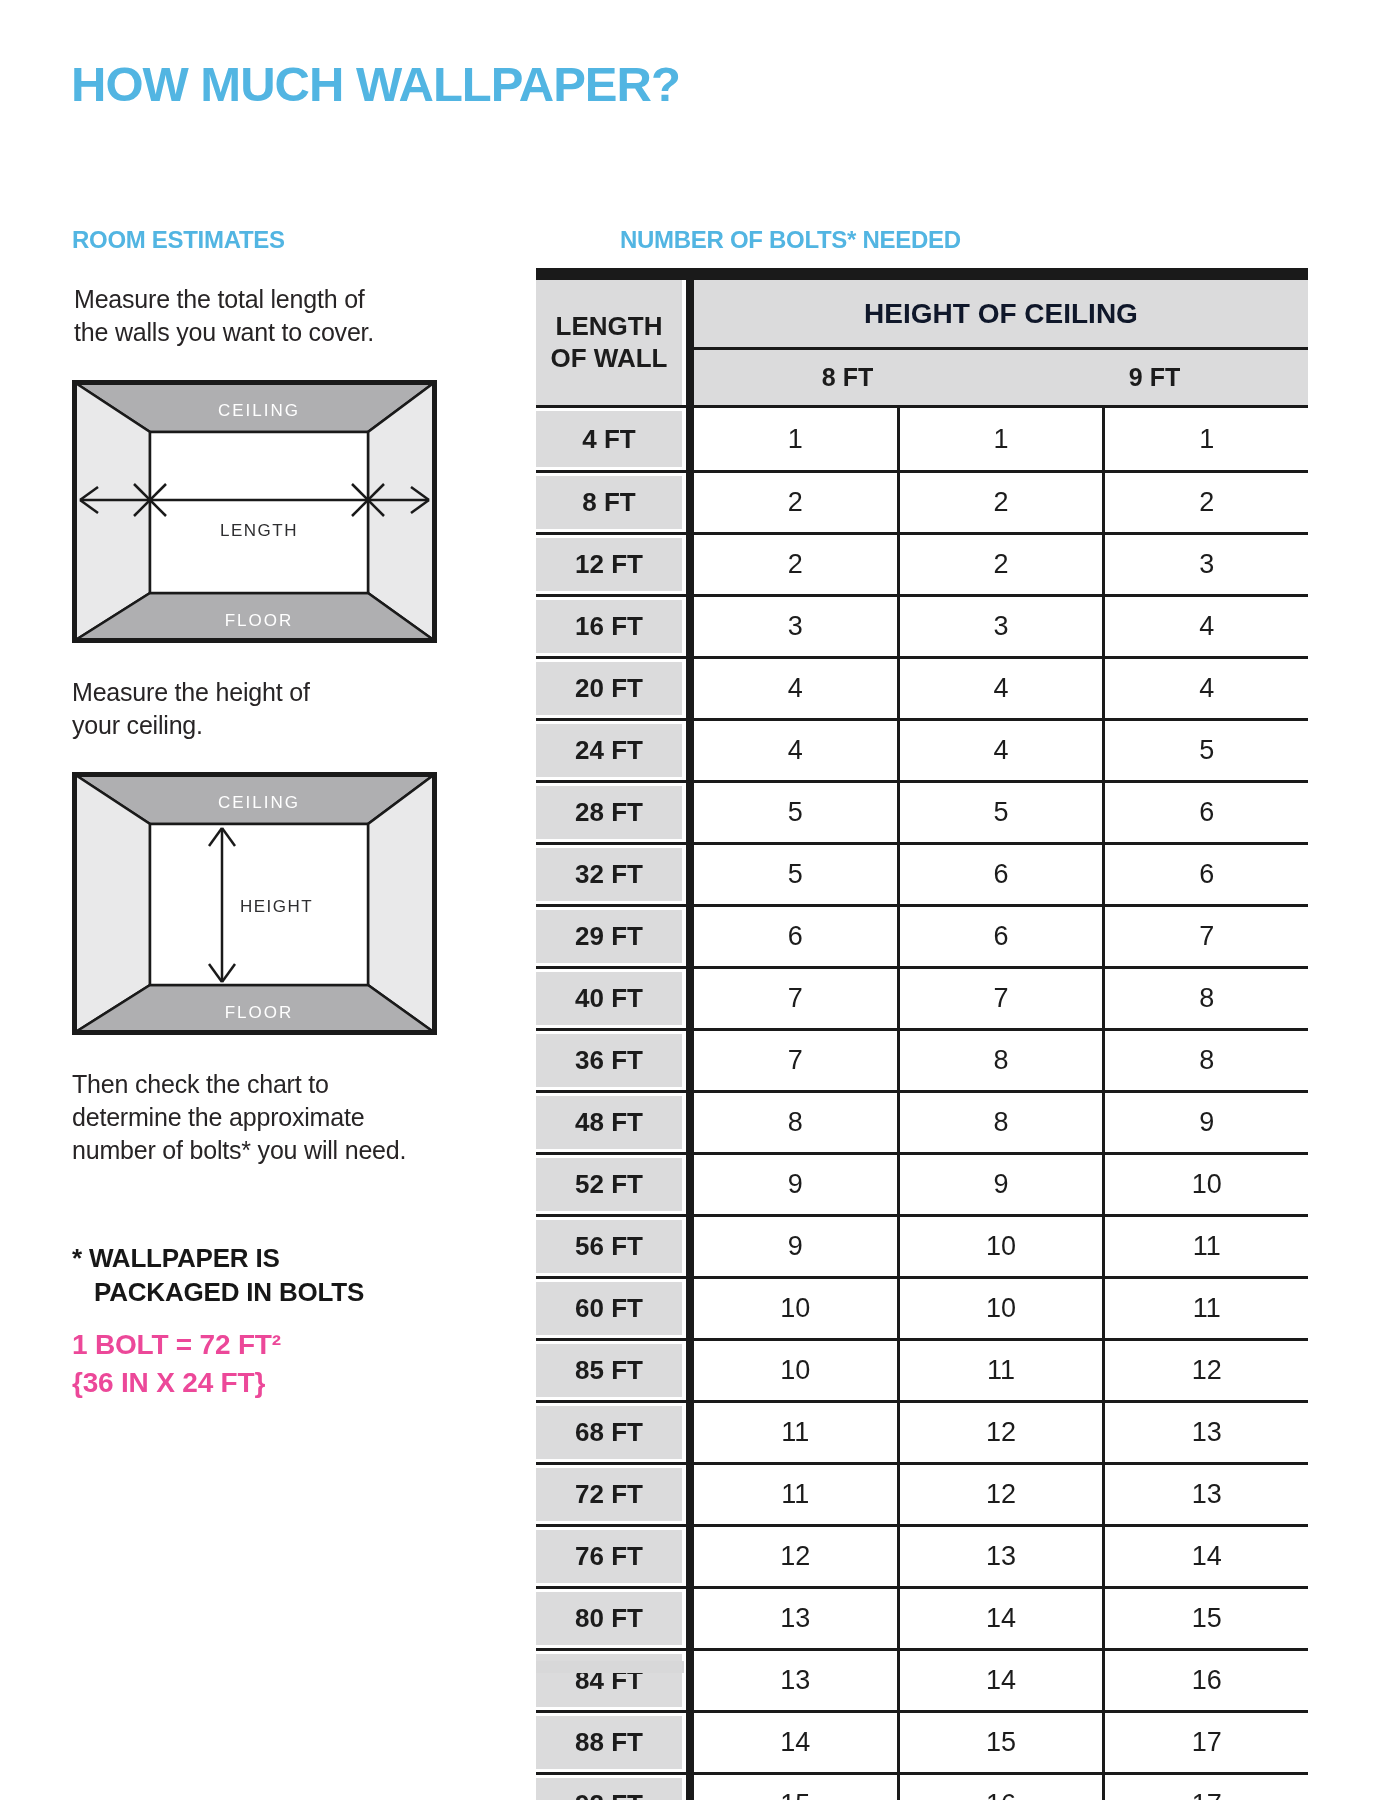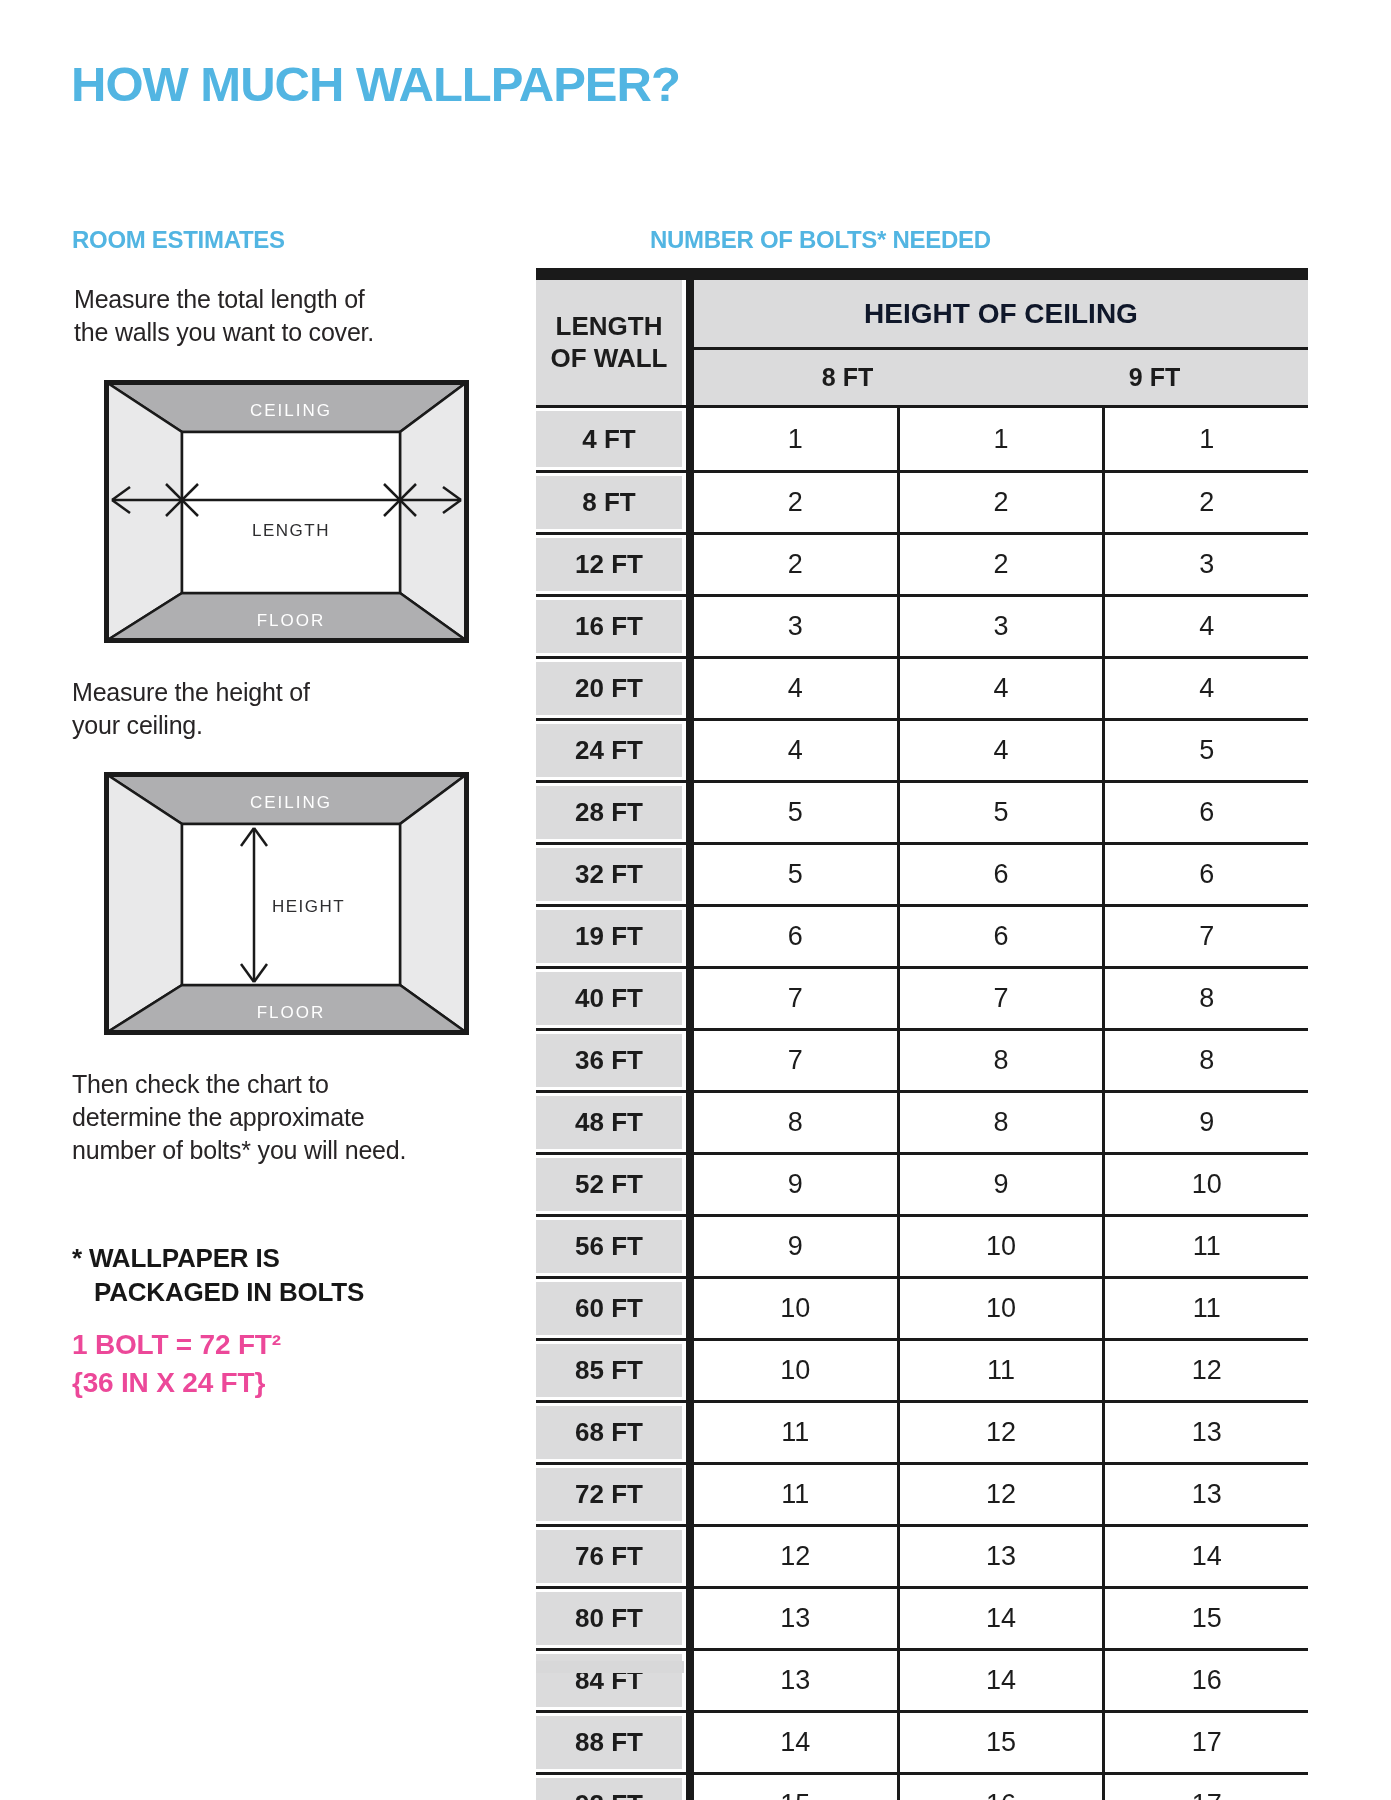--- a/index.html
+++ b/index.html
@@ -8,29 +8,29 @@
     font-family:"Liberation Sans","DejaVu Sans",sans-serif;color:#272425;padding-left:8px;
   }
   .title{
     position:absolute;left:71px;top:56px;margin:0;
     font-size:49px;font-weight:700;letter-spacing:-1px;color:#52B5E2;
   }
   .sec{
     position:absolute;margin:0;font-size:24px;font-weight:700;color:#52B5E2;letter-spacing:-0.3px;
   }
   .left-sec{left:72px;top:226px;}
-  .table-sec{left:650px;top:226px;}
+  .table-sec{left:620px;top:226px;}
   .body{
     position:absolute;margin:0;font-size:25px;line-height:1.32;letter-spacing:-0.2px;
     white-space:pre-line;color:#272425;
   }
   .p1{left:74px;top:283px;}
   .p2{left:72px;top:676px;}
   .p3{left:72px;top:1068px;}
-  .diagram{position:absolute;width:365px;height:263px;margin-left:32px;}
+  .diagram{position:absolute;width:365px;height:263px;}
   .d1{left:72px;top:380px;}
   .d2{left:72px;top:772px;}
   svg text{font-family:"Liberation Sans","DejaVu Sans",sans-serif;}
   .band-label{font-size:17px;fill:#ffffff;letter-spacing:2px;}
   .measure-label{font-size:17px;fill:#2E2E30;letter-spacing:1.5px;}
   .note{position:absolute;left:72px;top:1242px;font-size:26px;font-weight:700;line-height:1.3;color:#171717;letter-spacing:-0.2px;}
   .note-l2{padding-left:22px;}
   .boltinfo{position:absolute;left:72px;top:1326px;font-size:28px;font-weight:700;line-height:1.35;color:#ec4899;letter-spacing:-0.2px;}
 
   
@@ -230,21 +230,21 @@
           <div class="label-inner">32 FT</div>
         </div>
         <div class="vline"></div>
         <div class="cell">5</div>
         <div class="cell mid">6</div>
         <div class="cell mid">6</div>
       </div>
 
       <div class="row">
         <div class="label-wrap">
-          <div class="label-inner">19 FT</div>
+          <div class="label-inner">29 FT</div>
         </div>
         <div class="vline"></div>
         <div class="cell">6</div>
         <div class="cell mid">6</div>
         <div class="cell mid">7</div>
       </div>
 
       <div class="row">
         <div class="label-wrap">
           <div class="label-inner">40 FT</div>

